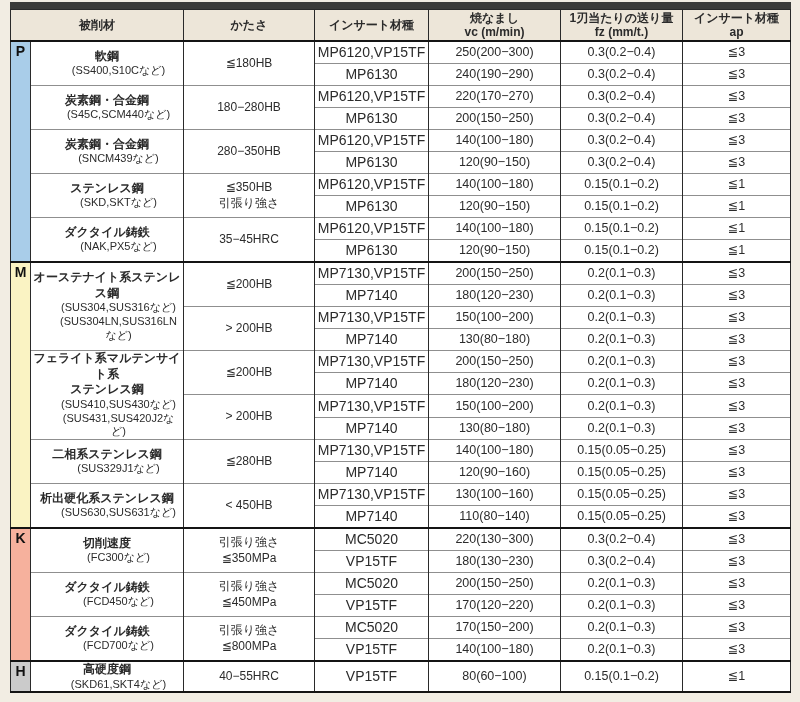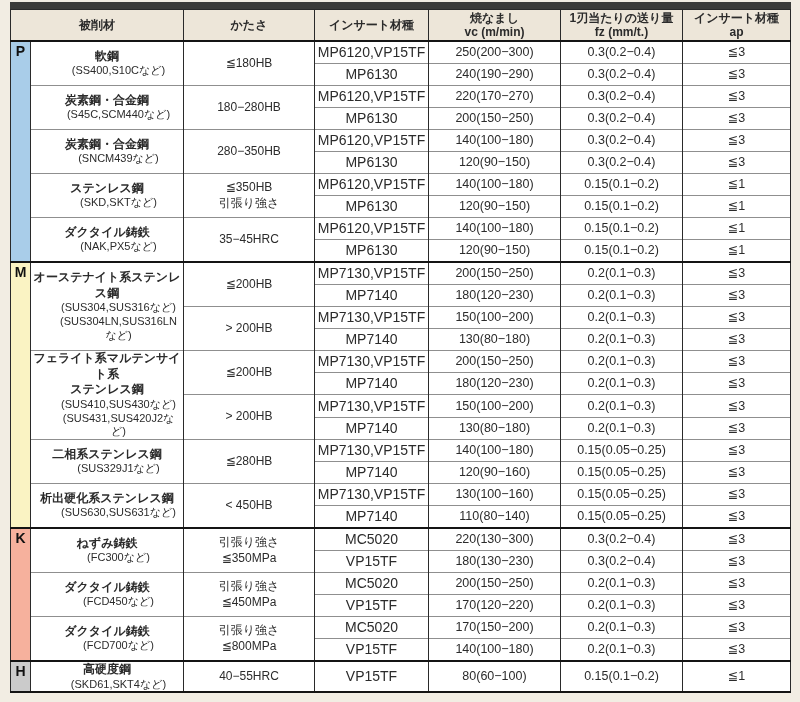--- a/index.html
+++ b/index.html
@@ -290,21 +290,21 @@
         </tr>
         <tr>
           <td class="grade">MP7140</td>
           <td class="vc">110(80−140)</td>
           <td class="fz">0.15(0.05−0.25)</td>
           <td class="ap">≦3</td>
         </tr>
         <tr class="section-start">
           <td class="marker" rowspan="6" style="background: rgb(246, 177, 157);"><span>K</span></td>
           <td class="material" rowspan="2">
-            <div class="mat-name">ねずみ鋳鉄</div>
+            <div class="mat-name">切削速度</div>
             <div class="mat-detail">(FC300など)</div>
           </td>
           <td class="hardness" rowspan="2">
             <div>引張り強さ</div>
             <div>≦350MPa</div>
           </td>
           <td class="grade">MC5020</td>
           <td class="vc">220(130−300)</td>
           <td class="fz">0.3(0.2−0.4)</td>
           <td class="ap">≦3</td>

